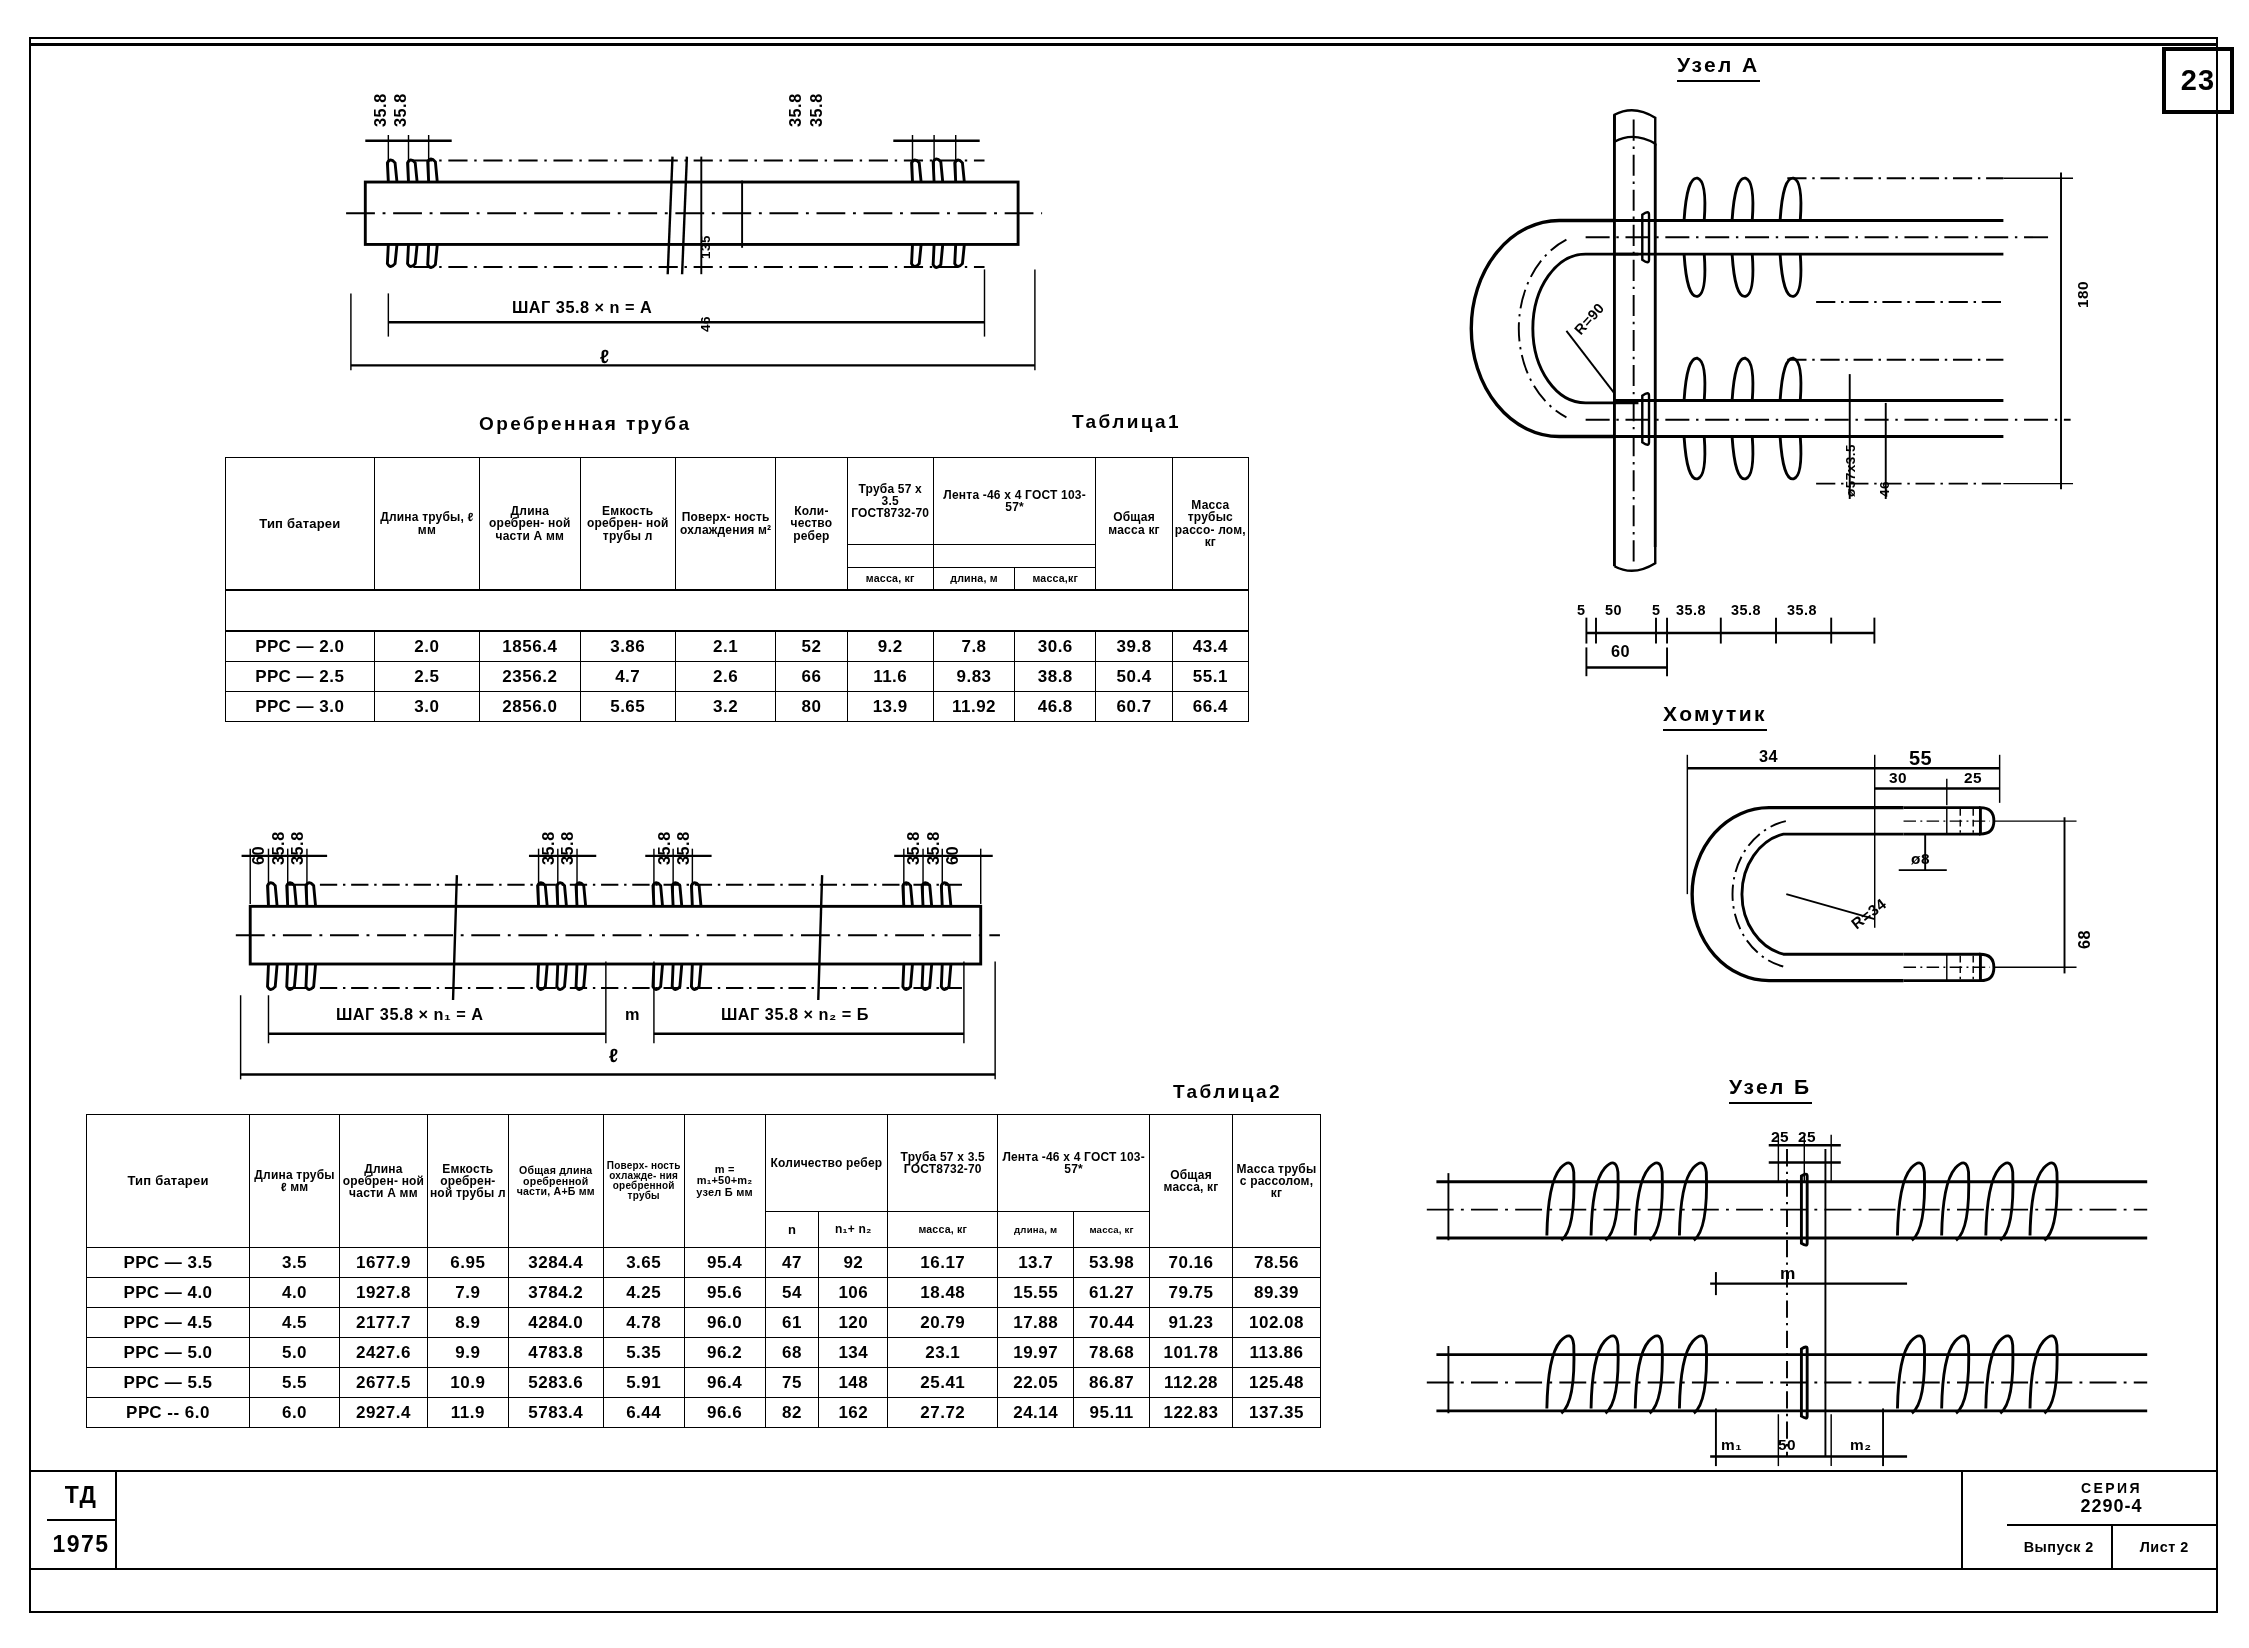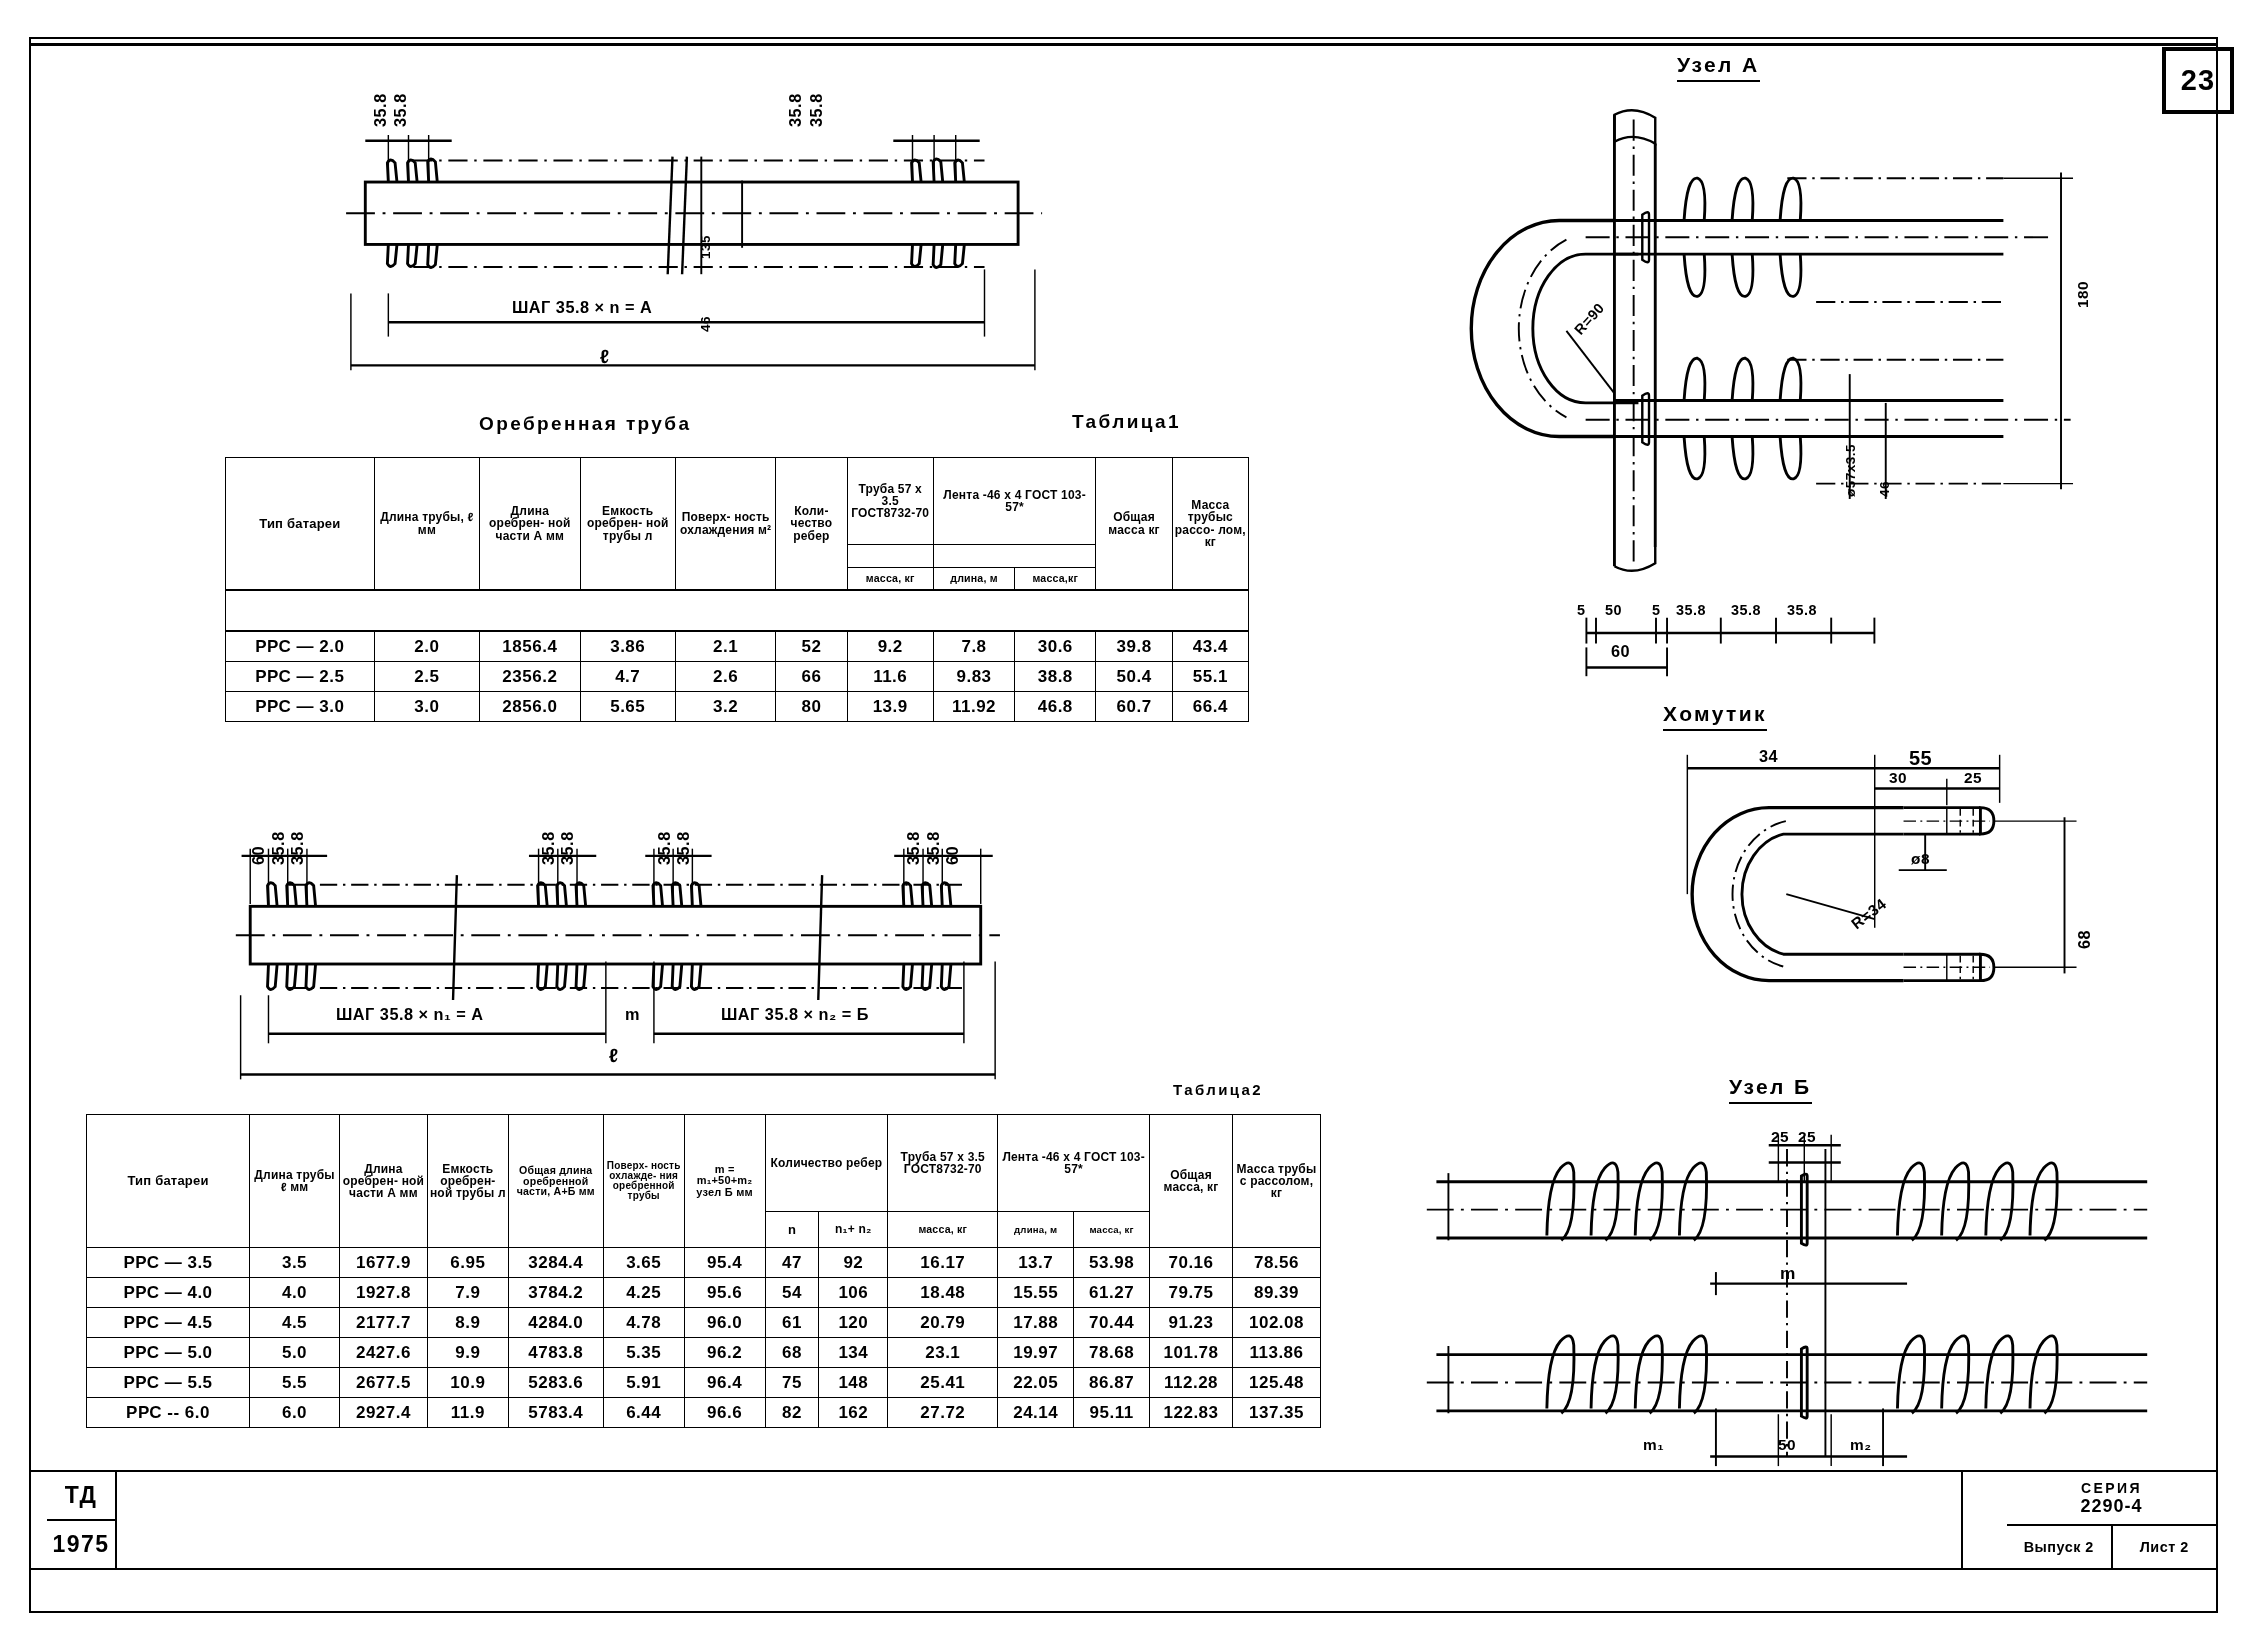--- a/index.html
+++ b/index.html
@@ -273,21 +273,21 @@
   <div class="dim dimv" style="left:655px;top:865px;transform:rotate(-90deg)">35.8</div>
   <div class="dim dimv" style="left:674px;top:865px;transform:rotate(-90deg)">35.8</div>
   <div class="dim dimv" style="left:904px;top:865px;transform:rotate(-90deg)">35.8</div>
   <div class="dim dimv" style="left:924px;top:865px;transform:rotate(-90deg)">35.8</div>
   <div class="dim dimv" style="left:943px;top:865px;transform:rotate(-90deg)">60</div>
   <div class="dim" style="left:336px;top:1005px">ШАГ 35.8 × n₁ = А</div>
   <div class="dim" style="left:625px;top:1005px">m</div>
   <div class="dim" style="left:721px;top:1005px">ШАГ 35.8 × n₂ = Б</div>
   <div class="dim" style="left:609px;top:1045px;font-size:19px">ℓ</div>
 
-  <div class="ttl" style="left:1173px;top:1081px;font-size:15px">Таблица2</div>
+  <div class="ttl" style="left:1173px;top:1081px;font-size:19px">Таблица2</div>
 
   <table class="tbl" style="left:86px;top:1114px;width:1235px">
     <thead>
       <tr>
         <th rowspan="2" style="width:159px" class="hd-big">Тип батареи</th>
         <th rowspan="2" style="width:86px">Длина трубы ℓ мм</th>
         <th rowspan="2" style="width:84px">Длина оребрен- ной части А мм</th>
         <th rowspan="2" style="width:77px">Емкость оребрен- ной трубы л</th>
         <th rowspan="2" style="width:91px;font-size:10.6px">Общая длина оребренной части, А+Б мм</th>
         <th rowspan="2" style="width:77px;font-size:10px">Поверх- ность охлажде- ния оребренной трубы</th>
@@ -595,21 +595,21 @@
       <line x1="960" y1="600" x2="960" y2="720" stroke-width="4"></line>
       <line x1="600" y1="700" x2="1010" y2="700" stroke-width="5"></line>
 
       <line x1="760" y1="60" x2="760" y2="700" stroke-width="4" stroke-dasharray="36,11,5,11"></line>
       <line x1="840" y1="60" x2="840" y2="700" stroke-width="4"></line>
     </g>
   </svg>
   <div class="dim" style="left:1771px;top:1128px;font-size:15.4px">25</div>
   <div class="dim" style="left:1798px;top:1128px;font-size:15.4px">25</div>
   <div class="dim" style="left:1780px;top:1263px;font-size:17.3px">m</div>
-  <div class="dim" style="left:1643px;top:1436px;font-size:15.4px">m₁</div>
+  <div class="dim" style="left:1721px;top:1436px;font-size:15.4px">m₁</div>
   <div class="dim" style="left:1778px;top:1436px;font-size:15.4px">50</div>
   <div class="dim" style="left:1850px;top:1436px;font-size:15.4px">m₂</div>
 
   <div class="tb">
     <div class="tb-cellA">
       <div>ТД</div>
       <div>1975</div>
     </div>
     <div class="tb-right">
       <div class="tb-ser">

